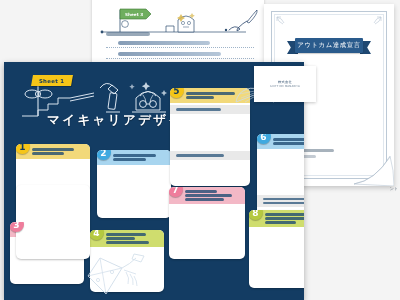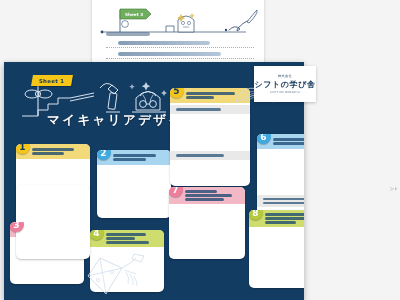--- a/index.html
+++ b/index.html
@@ -186,20 +186,45 @@
         </div>
       <div class="bs-line">
           <i style="width:70%"></i>
         </div>
       <div class="bs-line">
           <i style="width:40%"></i>
         </div>
     </div>
   </div>
 
+  <div class="cert">
+    <div class="cert-inner">
+      <svg class="cert-orn orn-tl" viewBox="0 0 12 12">
+        <path d="M1 1 q5 1 7 6 M1 1 q1 5 6 7 M1 1 l4 0 M1 1 l0 4" stroke="#8fa5bb" stroke-width="0.7" fill="none"></path>
+      </svg>
+      <svg class="cert-orn orn-tr" viewBox="0 0 12 12">
+        <path d="M1 1 q5 1 7 6 M1 1 q1 5 6 7 M1 1 l4 0 M1 1 l0 4" stroke="#8fa5bb" stroke-width="0.7" fill="none"></path>
+      </svg>
+      <div class="ribbon">
+        <div class="ribbon-tail rt-l"></div>
+        <div class="ribbon-tail rt-r"></div>
+        <div class="ribbon-body">
+          <span>アウトカム達成宣言</span>
+        </div>
+      </div>
+      <div class="cert-foot"></div>
+      <div class="cert-foot2"></div>
+    </div>
+    <div class="curl">
+      <svg width="44" height="36" viewBox="0 0 44 36">
+        <path d="M44 36 L4 34 Q26 30 40 6 Q44 20 44 36 Z" fill="#ffffff" stroke="#b9c6d4" stroke-width="0.6"></path>
+        <path d="M4 34 Q24 31 40 7" fill="none" stroke="#a9b8c8" stroke-width="0.6"></path>
+      </svg>
+    </div>
+  </div>
 
   <div class="sheet">
 
     <svg class="signpost" viewBox="0 0 76 48">
       <line x1="4" y1="44" x2="20" y2="44" stroke="#d8e3ee" stroke-width="1"></line>
       <path d="M20 44 L20 38 L30 38 L30 32 L40 32 L40 26 L52 26" stroke="#d8e3ee" stroke-width="1" fill="none"></path>
       <line x1="20" y1="44" x2="20" y2="8" stroke="#d8e3ee" stroke-width="1.1"></line>
       <ellipse cx="14" cy="22" rx="7" ry="4" fill="none" stroke="#d8e3ee" stroke-width="1"></ellipse>
       <ellipse cx="27" cy="22" rx="7" ry="4" fill="none" stroke="#d8e3ee" stroke-width="1"></ellipse>
       <circle cx="20" cy="22" r="2.6" fill="none" stroke="#d8e3ee" stroke-width="1"></circle>
@@ -335,18 +360,17 @@
       <path d="M9 30 l16 -6 M7 26 l16 -3 M13 34 l14 -8" stroke="#cddbe8" stroke-width="0.6"></path>
       <path d="M36 30 L50 8 L58 12 L42 34 Z" fill="none" stroke="#cddbe8" stroke-width="0.9"></path>
       <path d="M36 30 l6 4" stroke="#cddbe8" stroke-width="0.9"></path>
       <circle cx="54" cy="10" r="3.2" fill="none" stroke="#cddbe8" stroke-width="0.9"></circle>
       <path d="M57 7 q6 -4 9 -6" stroke="#cddbe8" stroke-width="0.9" fill="none"></path>
     </svg>
   </div>
 
   <div class="logo-card">
     <div class="logo-sup">株式会社</div>
-    <div class="logo-main">シフトの学び舎</div>
     <div class="logo-sub">SHIFT NO MANABIYA</div>
   </div>
 
   <div class="edge-text">ント</div>
 </div>
 
 </body></html>

